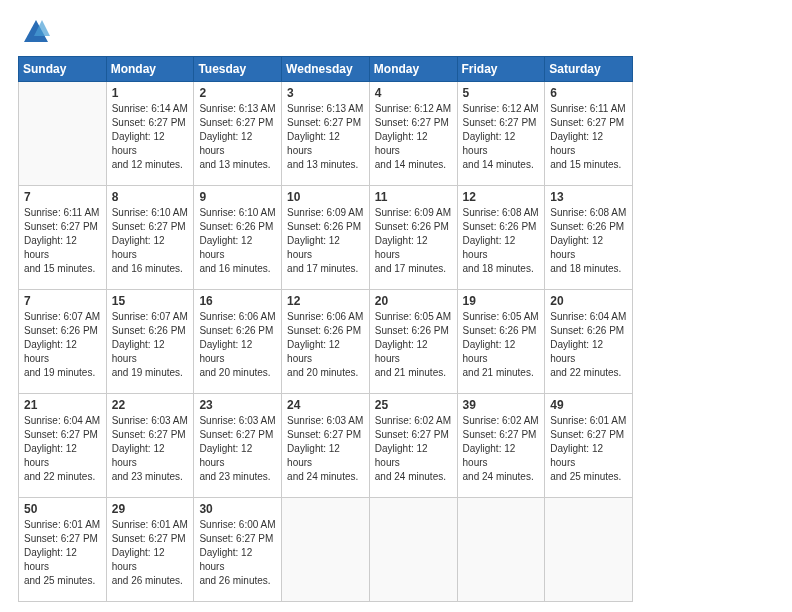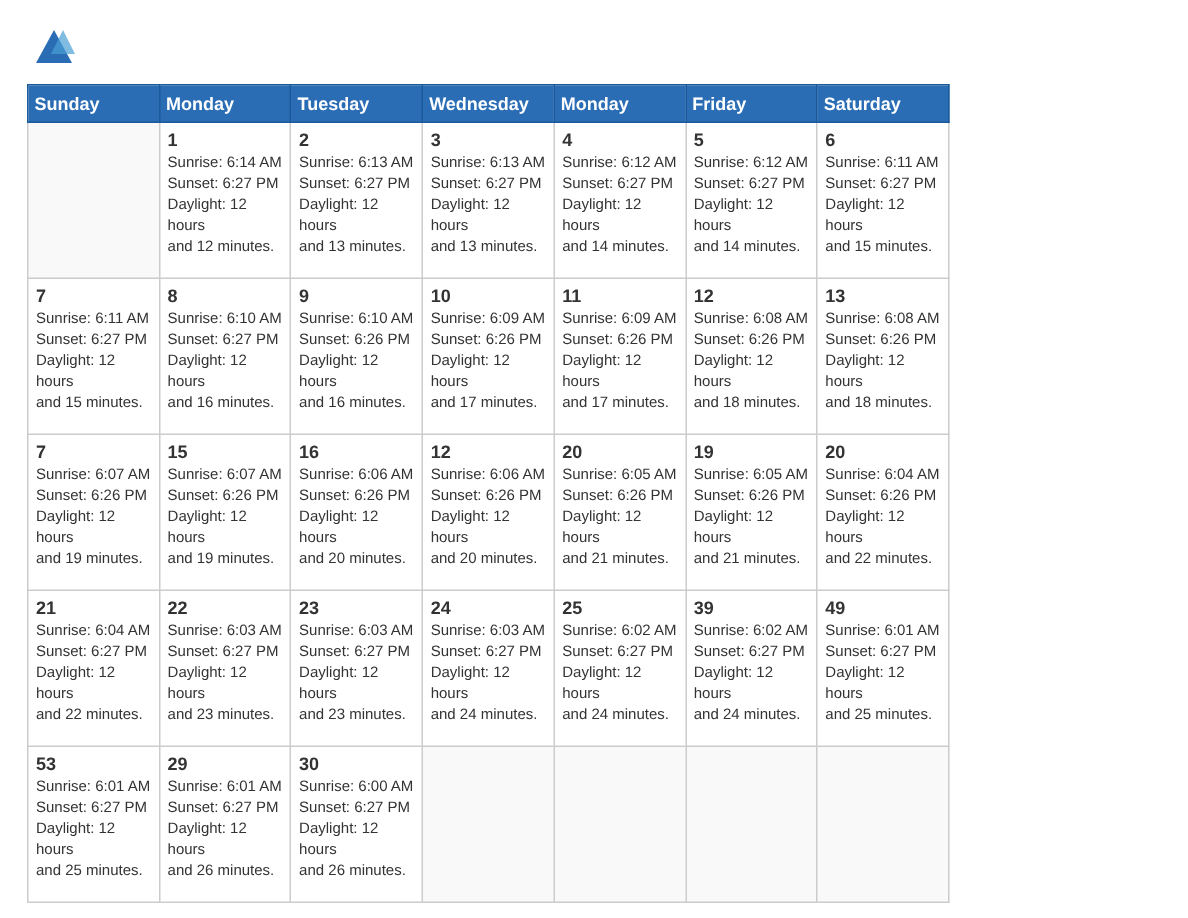--- a/index.html
+++ b/index.html
@@ -247,21 +247,21 @@
             <span class="day-num">39</span>
             <div class="day-info">Sunrise: 6:02 AM<br>Sunset: 6:27 PM<br>Daylight: 12 hours<br>and 24 minutes.</div>
           </td>
           <td>
             <span class="day-num">49</span>
             <div class="day-info">Sunrise: 6:01 AM<br>Sunset: 6:27 PM<br>Daylight: 12 hours<br>and 25 minutes.</div>
           </td>
         </tr>
         <tr>
           <td>
-            <span class="day-num">53</span>
+            <span class="day-num">50</span>
             <div class="day-info">Sunrise: 6:01 AM<br>Sunset: 6:27 PM<br>Daylight: 12 hours<br>and 25 minutes.</div>
           </td>
           <td>
             <span class="day-num">29</span>
             <div class="day-info">Sunrise: 6:01 AM<br>Sunset: 6:27 PM<br>Daylight: 12 hours<br>and 26 minutes.</div>
           </td>
           <td>
             <span class="day-num">30</span>
             <div class="day-info">Sunrise: 6:00 AM<br>Sunset: 6:27 PM<br>Daylight: 12 hours<br>and 26 minutes.</div>
           </td>

